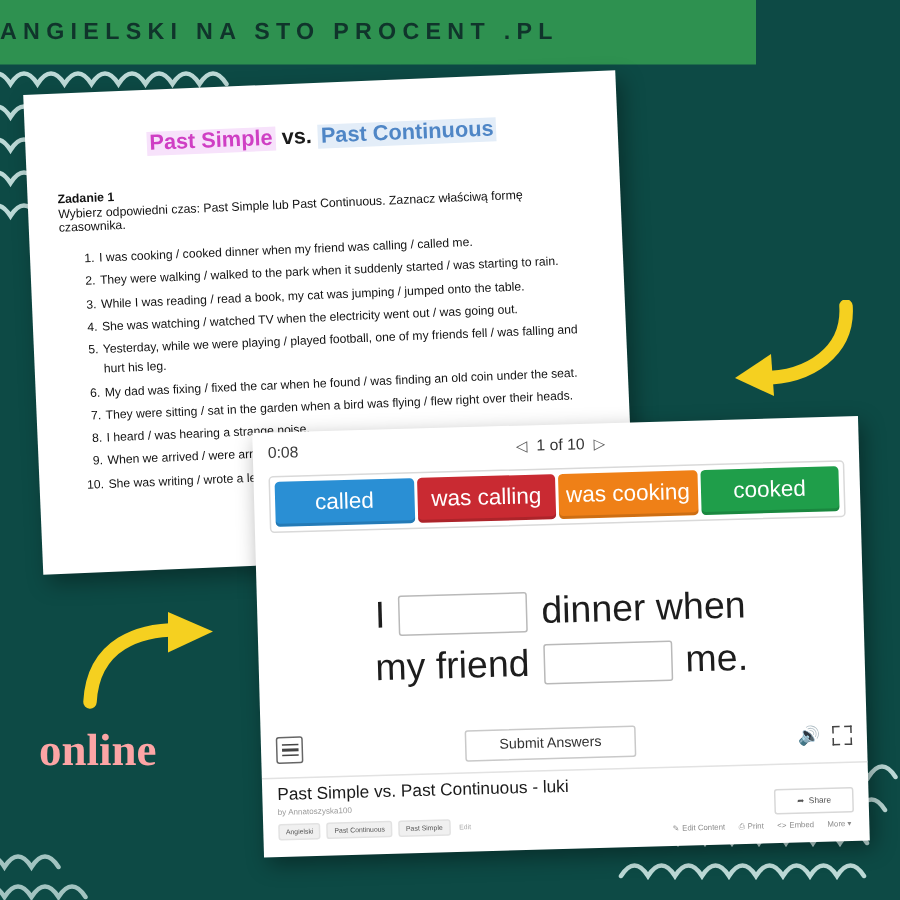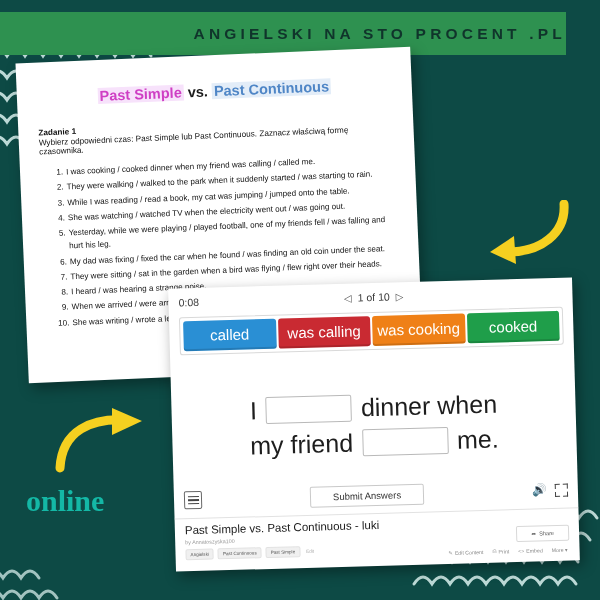--- a/index.html
+++ b/index.html
@@ -21,23 +21,23 @@
 
   
   .squiggle { position: absolute; pointer-events: none; }
   #squiggle-topleft { left: -6px; top: 40px; width: 190px; height: 120px; }
   #squiggle-bottomright { right: -4px; bottom: -6px; width: 210px; height: 110px; }
   #squiggle-bottomleft { left: -10px; bottom: -8px; width: 120px; height: 60px; opacity: .85; }
 
   
   #brandbar {
     position: absolute; left: 0; top: 0;
-    width: 566px; height: 43px;
+    width: 504px; height: 43px;
     background: #2e9150;
-    display: flex; align-items: center; justify-content: flex-end; margin-top: 12px;
+    display: flex; align-items: center; justify-content: flex-start;
   }
   #brandbar-title {
     color: #10342b;
     font-size: 15.5px;
     font-weight: 700;
     letter-spacing: 4.2px;
   }
 
   
   #worksheet {
@@ -231,21 +231,21 @@
     color: #f5d020;
     font-family: "Liberation Serif", serif;
     font-weight: 700;
     font-size: 30px;
     letter-spacing: .5px;
   }
   #arrow-druku { position: absolute; right: 30px; top: 200px; width: 96px; height: 66px; }
 
   #anno-online {
     position: absolute; left: 26px; top: 484px;
-    color: #14b8a6;
+    color: #fca5a5;
     font-family: "Liberation Serif", serif;
     font-weight: 700;
     font-size: 30px;
   }
   #arrow-online { position: absolute; left: 54px; top: 408px; width: 96px; height: 66px; }
 </style>
 </head>
 <body>
 
 <div id="stage">

